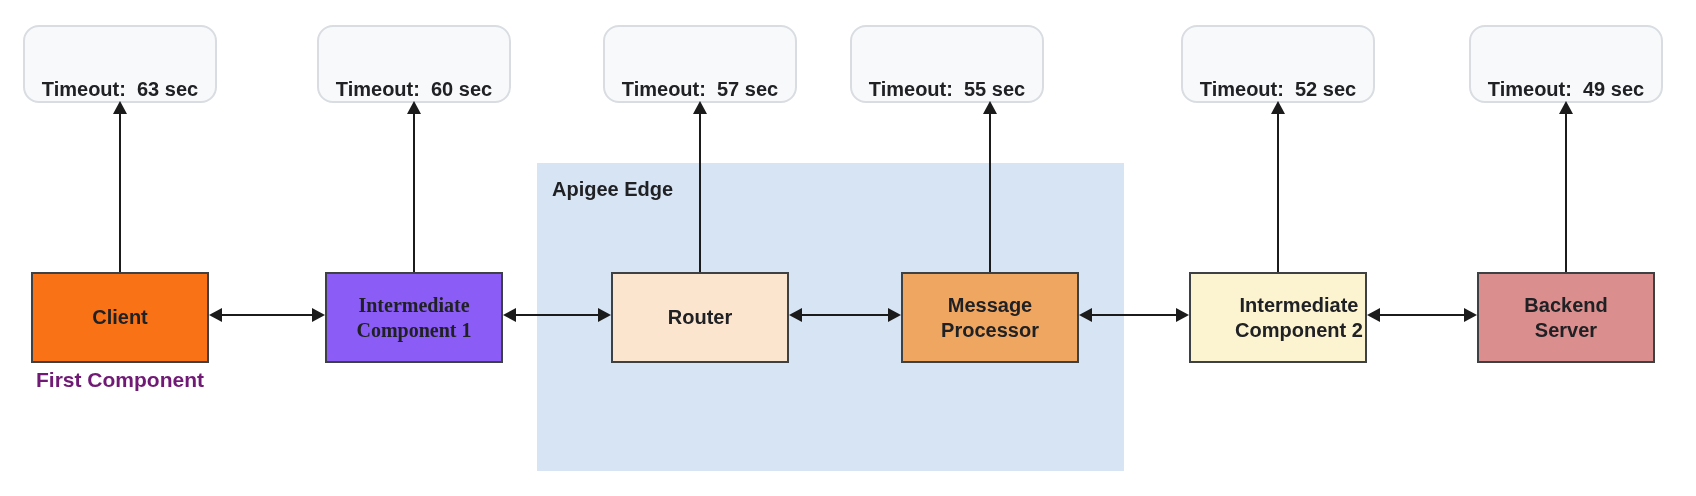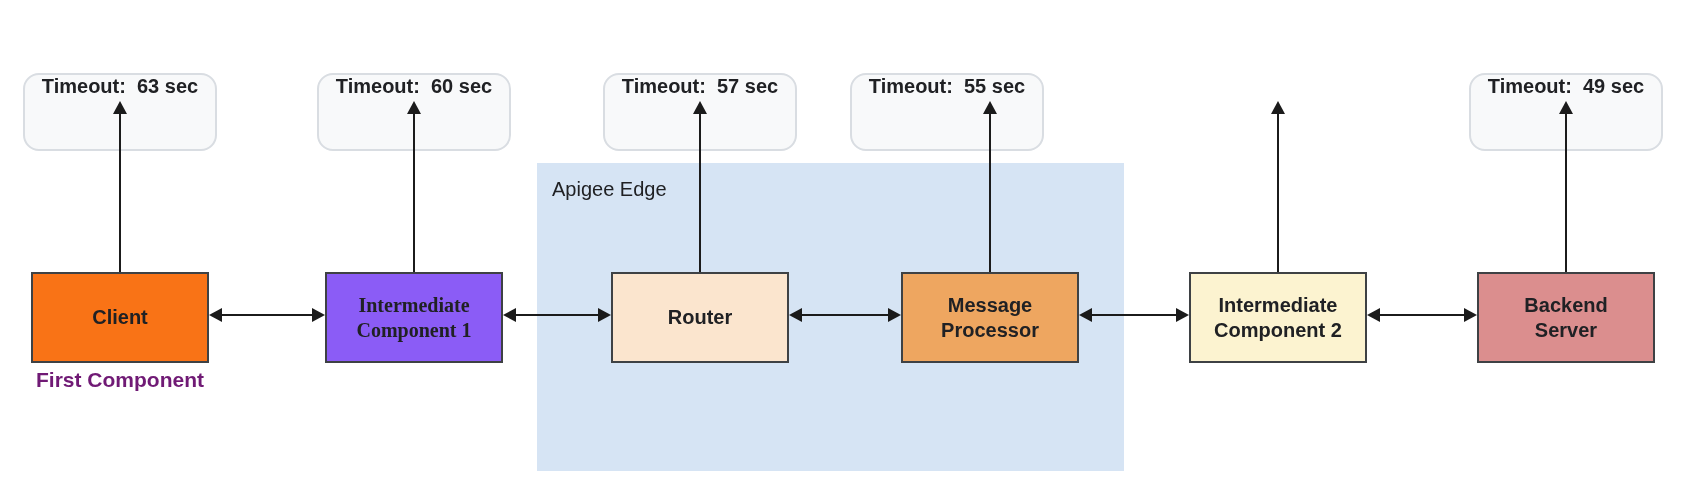--- a/index.html
+++ b/index.html
@@ -12,29 +12,29 @@
     color:#202124;
   }
 
   
   .region {
     position:absolute; left:537px; top:163px; width:587px; height:308px;
     background:#d6e4f4;
   }
   .region-label {
     position:absolute; left:552px; top:178px;
-    font-size:20px; font-weight:normal; color:#202124;
+    font-size:20px; font-weight:bold; color:#202124;
   }
 
   
   .chip {
     position:absolute; top:25px; width:194px; height:78px;
     background:#f8f9fa; border:2px solid #d9dde2; border-radius:16px;
     box-sizing:border-box;
-    display:flex; align-items:flex-start; justify-content:center;margin-top:48px;
+    display:flex; align-items:flex-end; justify-content:center;
   }
   .chip span { font-size:20px; font-weight:bold; white-space:pre; color:#202124; }
   .chip1{left:23px}.chip2{left:317px}.chip3{left:603px}.chip4{left:850px}.chip5{left:1181px}.chip6{left:1469px}
 
   
   .vline {
     position:absolute; top:112px; height:160px; width:2px; background:#1b1b1b;
   }
   .vl1{left:119px}.vl2{left:413px}.vl3{left:699px}.vl4{left:989px}.vl5{left:1277px}.vl6{left:1565px}
   .head-up {
@@ -94,20 +94,23 @@
     </div>
   <div class="chip chip2">
       <span>Timeout:  60 sec</span>
     </div>
   <div class="chip chip3">
       <span>Timeout:  57 sec</span>
     </div>
   <div class="chip chip4">
       <span>Timeout:  55 sec</span>
     </div>
+  <div class="chip chip5">
+      <span>Timeout:  52 sec</span>
+    </div>
   <div class="chip chip6">
       <span>Timeout:  49 sec</span>
     </div>
 
   <div class="vline vl1"></div>
     <div class="head-up hu1"></div>
   <div class="vline vl2"></div>
     <div class="head-up hu2"></div>
   <div class="vline vl3"></div>
     <div class="head-up hu3"></div>
@@ -123,21 +126,21 @@
     </div>
   <div class="node n2" style="background-color: #8b5cf6; font-family: Liberation Serif, serif;">
       <span>Intermediate Component 1</span>
     </div>
   <div class="node n4" style="background-color: rgb(238, 166, 96);">
       <span>Message Processor</span>
     </div>
   <div class="node n3" style="background-color: rgb(251, 229, 206);">
       <span>Router</span>
     </div>
-  <div class="node n5" style="background-color: rgb(252, 243, 208);">
+  <div class="node n5" style="background-color: rgb(252, 243, 208); justify-content: flex-end;">
       <span>Intermediate Component 2</span>
     </div>
   <div class="node n6" style="background-color: rgb(219, 142, 142);">
       <span>Backend Server</span>
     </div>
 
   <div class="caption cap1">First Component</div>
 
   <div class="connector c1">
       <div class="line"></div>

